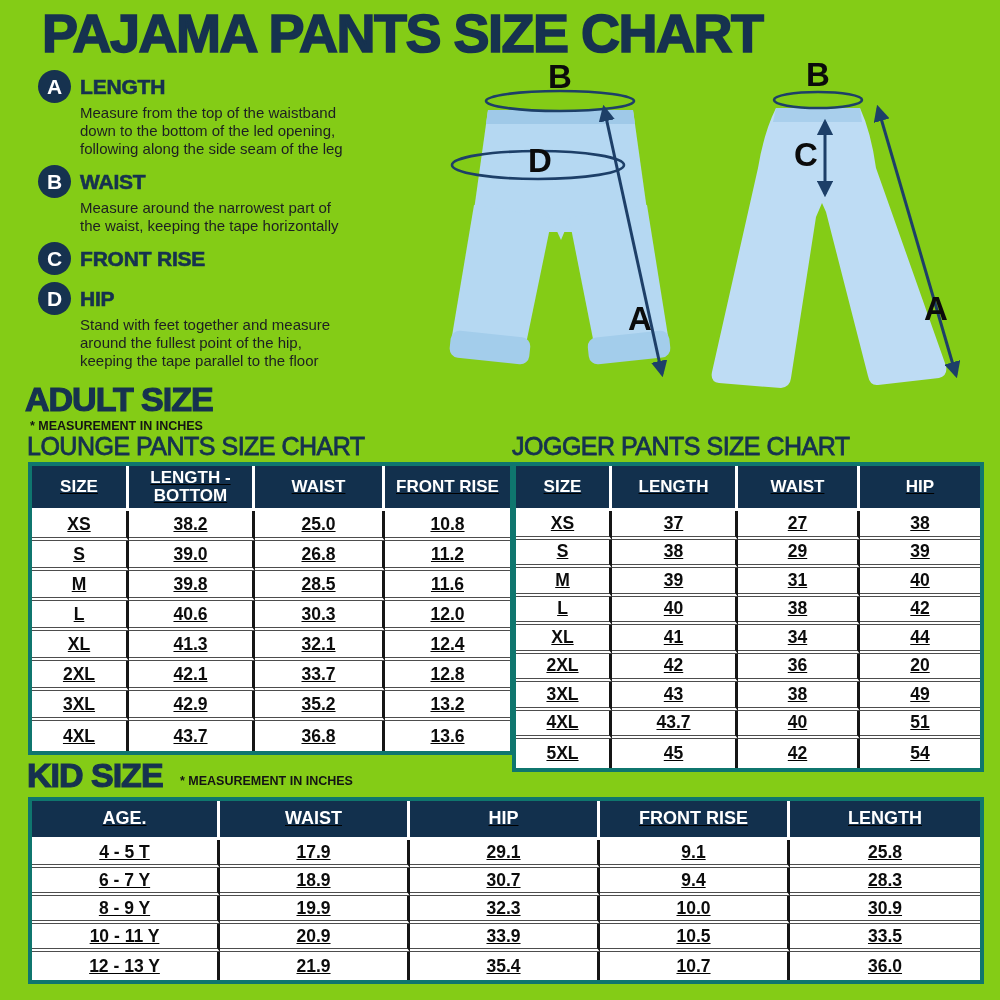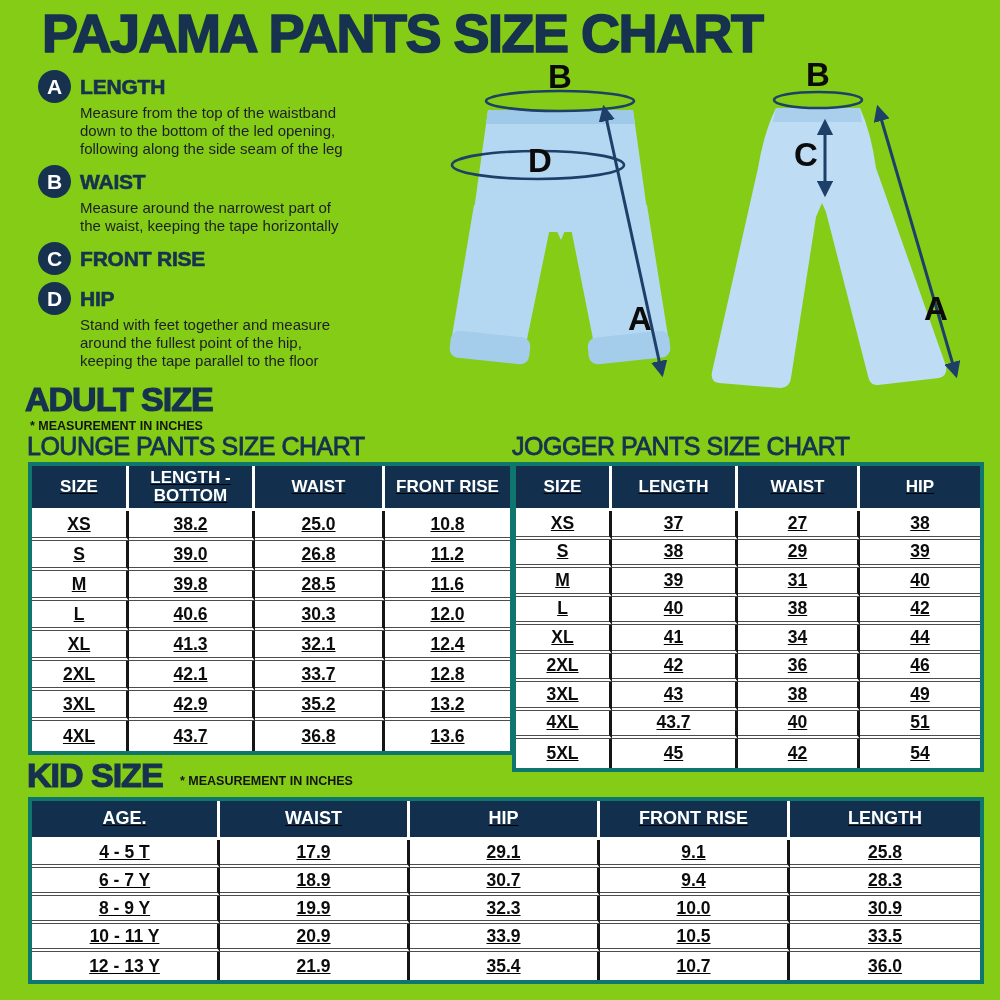--- a/index.html
+++ b/index.html
@@ -271,21 +271,21 @@
         <tr>
           <td>XL</td>
           <td>41</td>
           <td>34</td>
           <td>44</td>
         </tr>
         <tr>
           <td>2XL</td>
           <td>42</td>
           <td>36</td>
-          <td>46</td>
+          <td>20</td>
         </tr>
         <tr>
           <td>3XL</td>
           <td>43</td>
           <td>38</td>
           <td>49</td>
         </tr>
         <tr>
           <td>4XL</td>
           <td>43.7</td>

